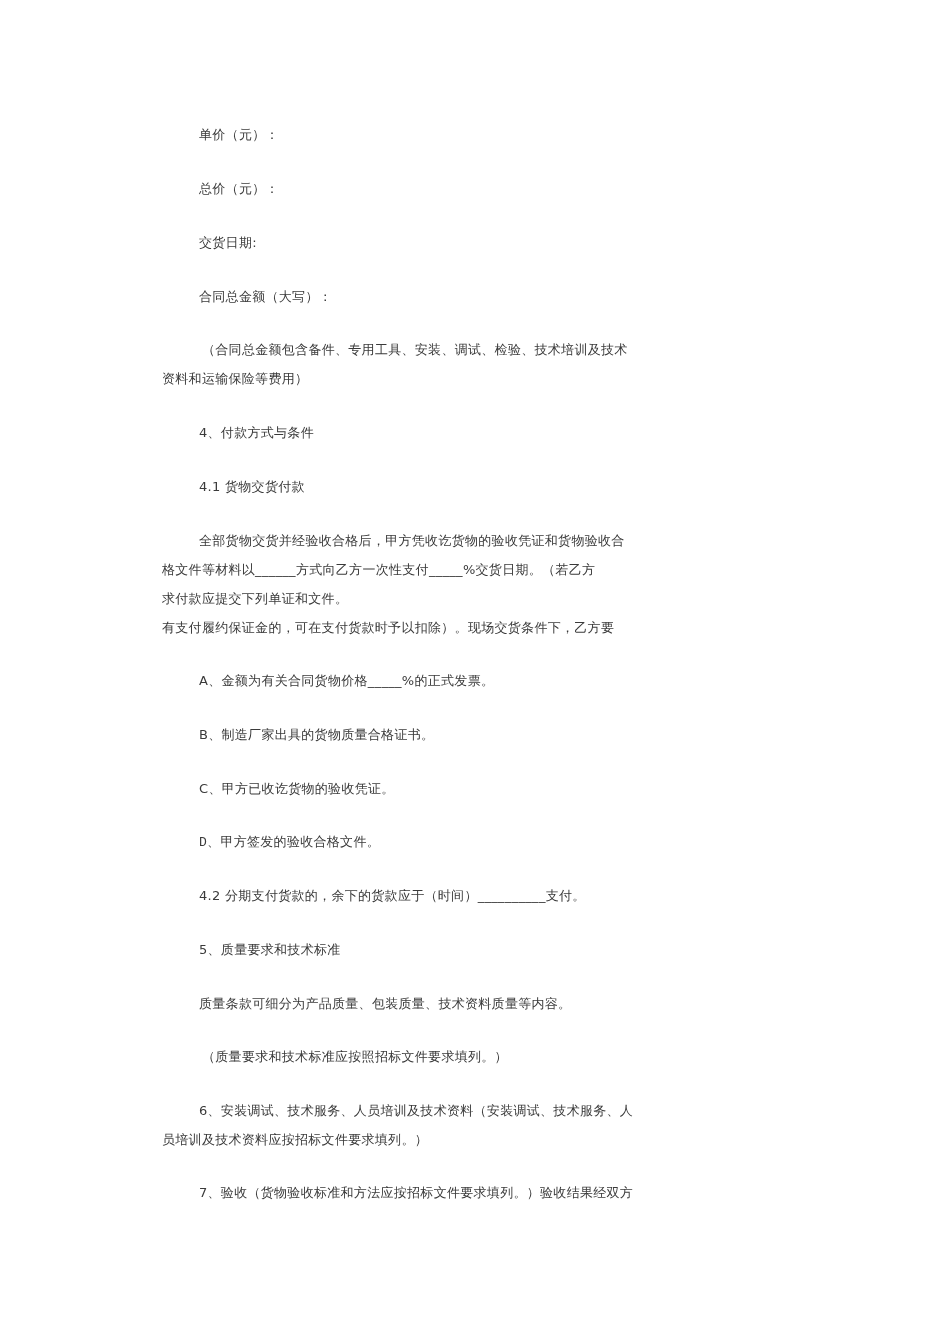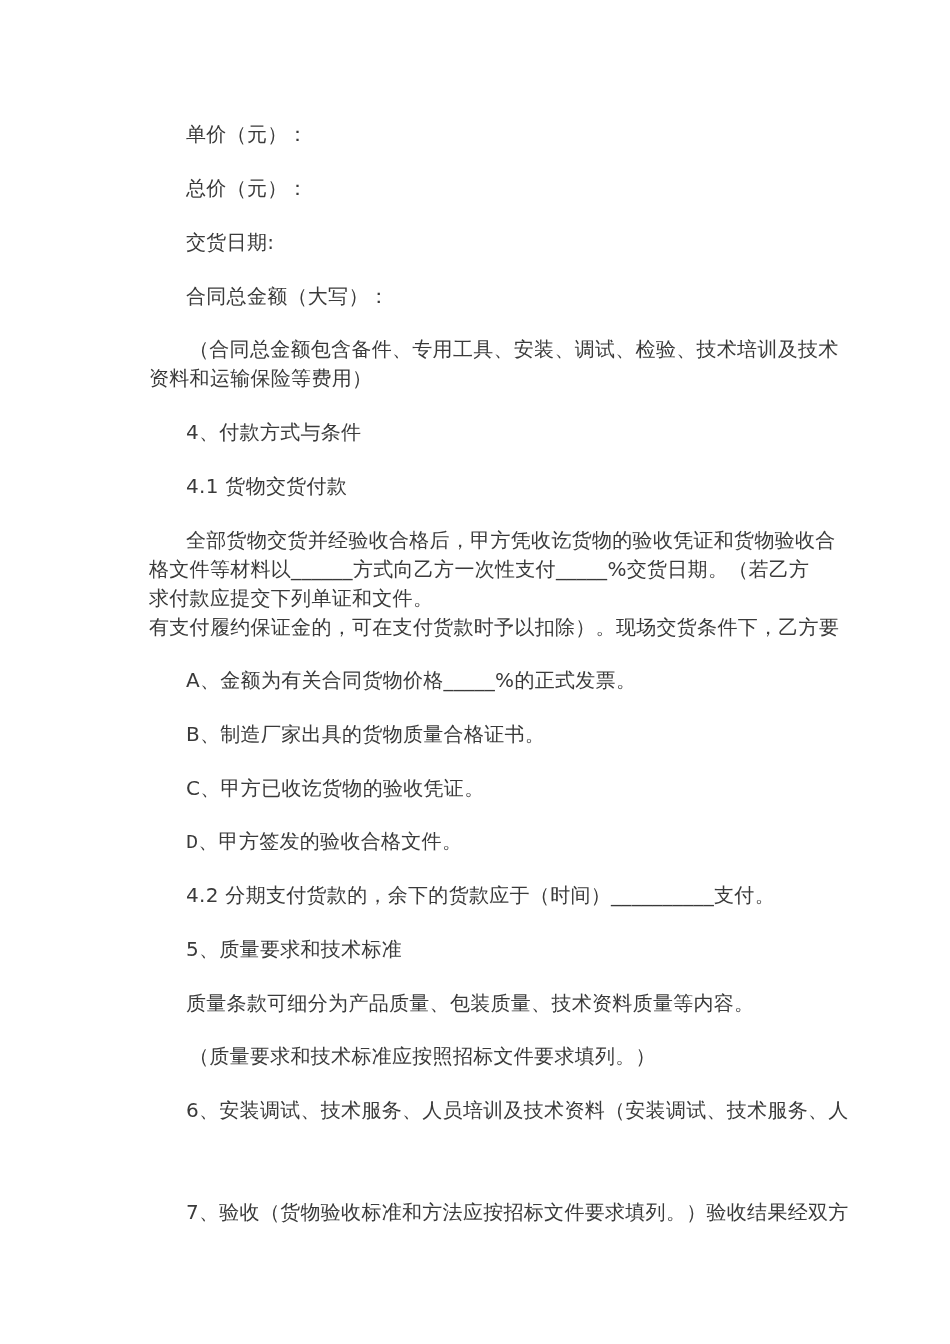--- a/index.html
+++ b/index.html
@@ -17,23 +17,23 @@
     }
     .page {
       position: absolute;
       left: 0;
       top: 0;
       width: 950px;
       height: 1344px;
     }
     .p {
       position: absolute;
-      left: 149px;
+      left: 162px;
       width: 660px;
-      font-size: 20px;
+      font-size: 13px;
       line-height: 29px;
       letter-spacing: 0.3px;
       white-space: nowrap;
     }
     .p .line {
       display: block;
     }
     .indent {
       padding-left: 37px;
     }
@@ -106,19 +106,20 @@
   <div class="p indent" style="top:989px;">
     <span class="line">质量条款可细分为产品质量、包装质量、技术资料质量等内容。</span>
   </div>
 
   <div class="p" style="top:1042px;">
     <span class="line" style="padding-left:40px;">（质量要求和技术标准应按照招标文件要求填列。）</span>
   </div>
 
   <div class="p" style="top:1096px;">
     <span class="line indent">6、安装调试、技术服务、人员培训及技术资料（安装调试、技术服务、人</span>
+    <span class="line">员培训及技术资料应按招标文件要求填列。）</span>
   </div>
 
-  <div class="p" style="top:1178px;margin-top:20px;">
+  <div class="p" style="top:1178px;">
     <span class="line indent">7、验收（货物验收标准和方法应按招标文件要求填列。）验收结果经双方</span>
   </div>
 
 </div>
 
 </body></html>

